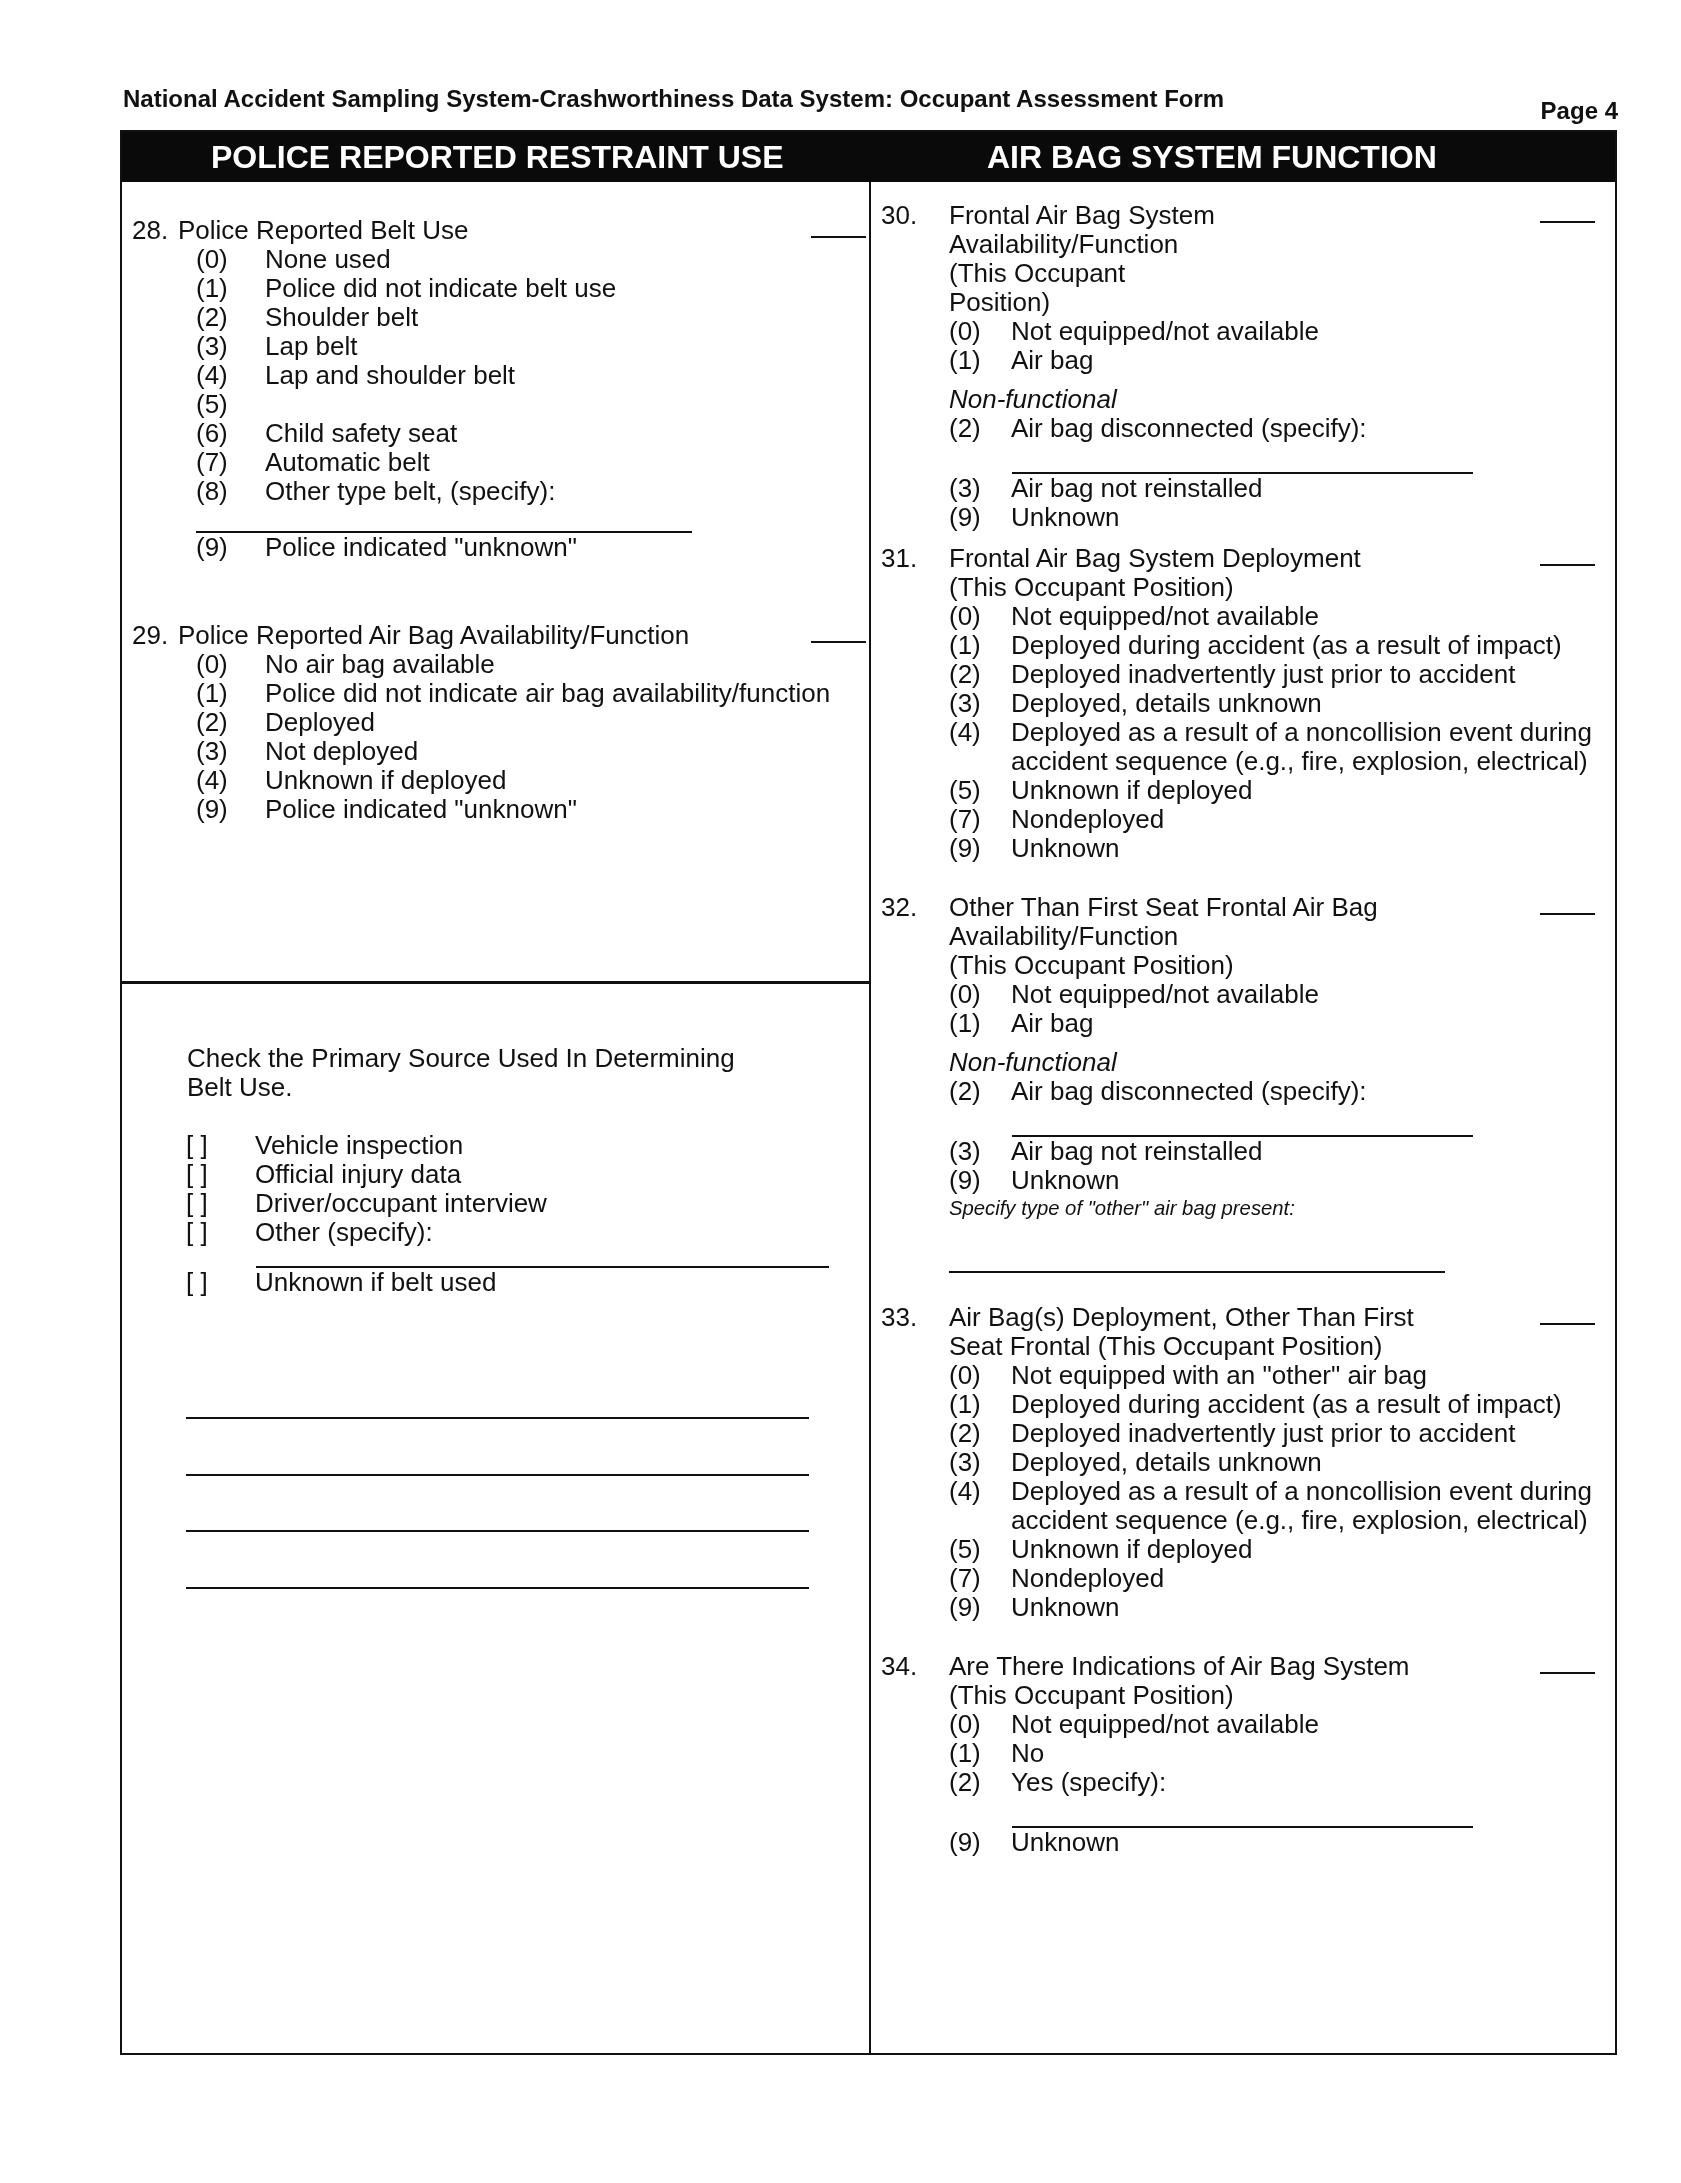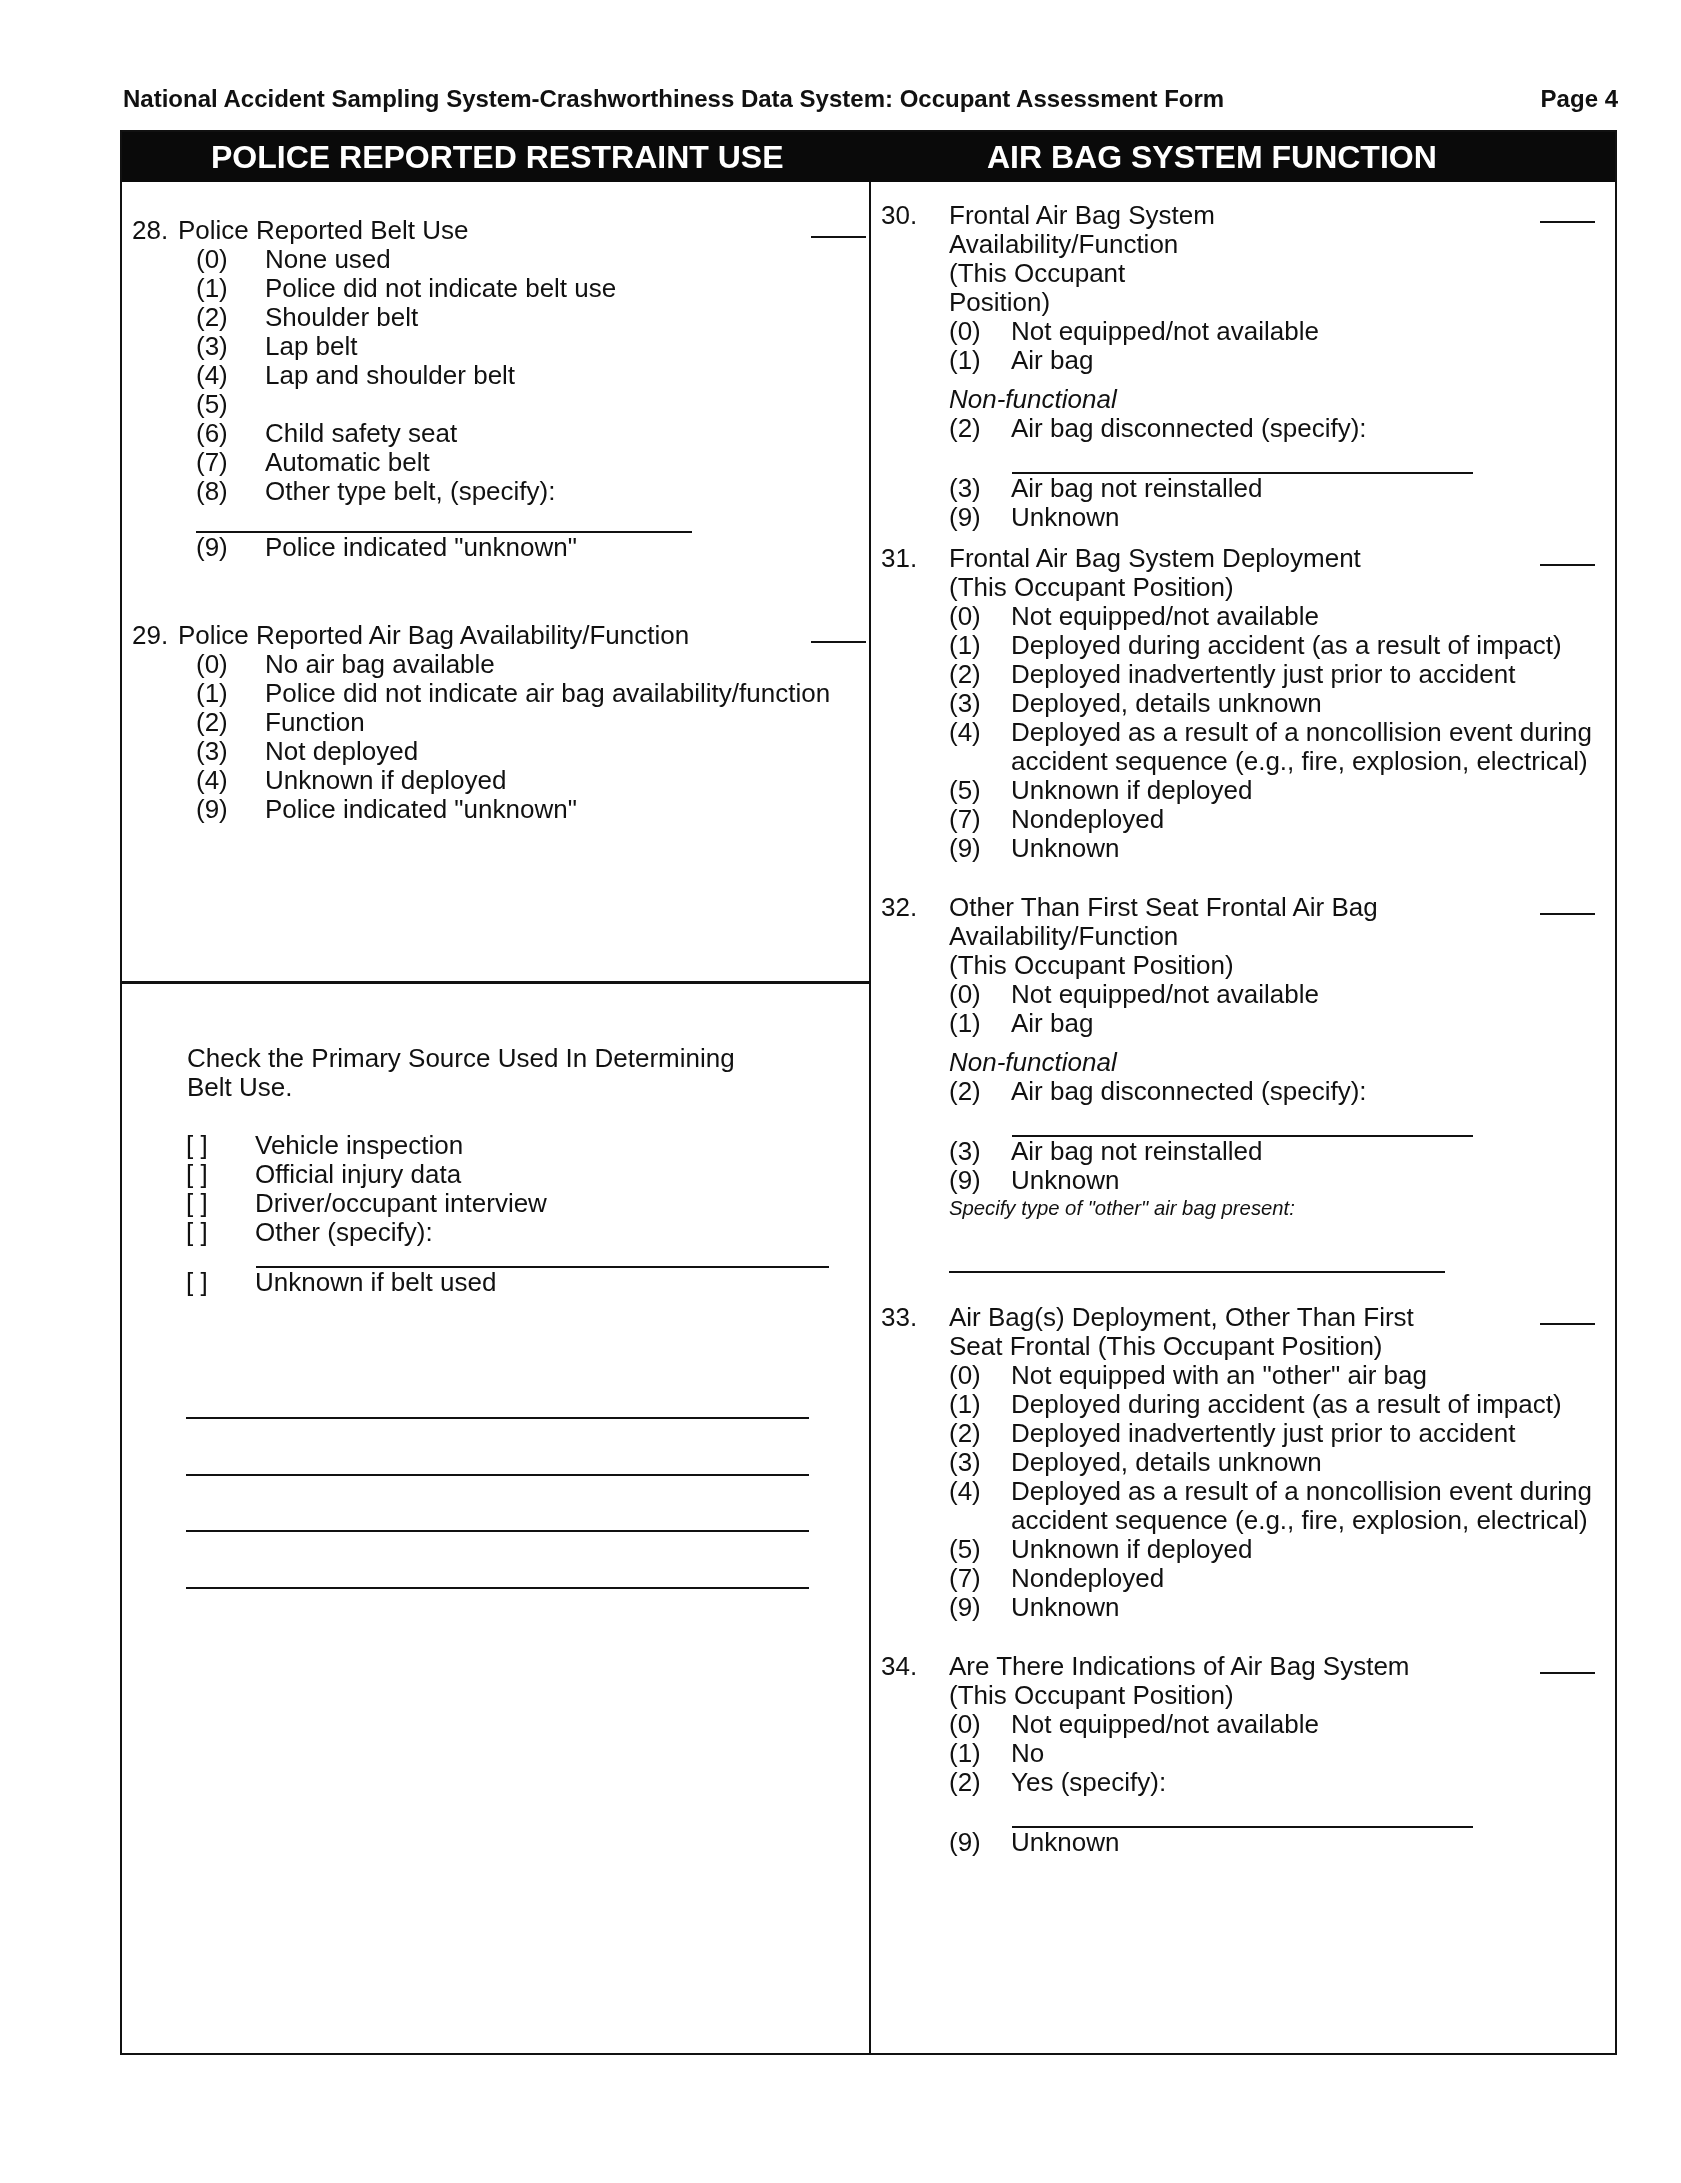--- a/index.html
+++ b/index.html
@@ -1,21 +1,21 @@
 <!DOCTYPE html>
 <html style="font-size:8px"><head>
 <meta charset="utf-8">
 <style>
   html, body { margin:0; padding:0; background:#ffffff; }
   body { width:1682px; height:2183px; position:relative; overflow:hidden;
          font-family:"Liberation Sans", "DejaVu Sans", sans-serif; color:#111; }
   .page-header { position:absolute; left:123px; top:85px; width:1495px; height:35px;
                  font-weight:bold; font-size:24px; letter-spacing:0px; }
   .page-header .title { position:absolute; left:0; top:0; white-space:nowrap; }
-  .page-header .pageno { position:absolute; right:0; top:0; white-space:nowrap; }
+  .page-header .pageno { position:absolute; right:0; top:12px; white-space:nowrap; }
 
   .form-box { position:absolute; left:120px; top:130px; width:1497px; height:1925px;
               border:2px solid #111; box-sizing:border-box;padding-left:12px; }
   .bar { position:absolute; left:0; top:0; width:100%; height:50px; background:#0a0a0a; }
   .bar .h { position:absolute; top:7px; color:#fff; font-weight:bold; font-size:32px; white-space:nowrap; }
   .bar .h.left { left:89px; }
   .bar .h.right { left:865px; }
   .vdiv { position:absolute; left:747px; top:50px; width:2px; bottom:0; background:#111; }
   .hdiv { position:absolute; left:0; top:849px; width:749px; height:2.5px; background:#111; }
 
@@ -116,21 +116,21 @@
           <div class="opt">
             <span class="code">(0)</span>
             <span class="txt">No air bag available</span>
           </div>
           <div class="opt">
             <span class="code">(1)</span>
             <span class="txt">Police did not indicate air bag availability/function</span>
           </div>
           <div class="opt">
             <span class="code">(2)</span>
-            <span class="txt">Function</span>
+            <span class="txt">Deployed</span>
           </div>
           <div class="opt">
             <span class="code">(3)</span>
             <span class="txt">Not deployed</span>
           </div>
           <div class="opt">
             <span class="code">(4)</span>
             <span class="txt">Unknown if deployed</span>
           </div>
           <div class="opt">

